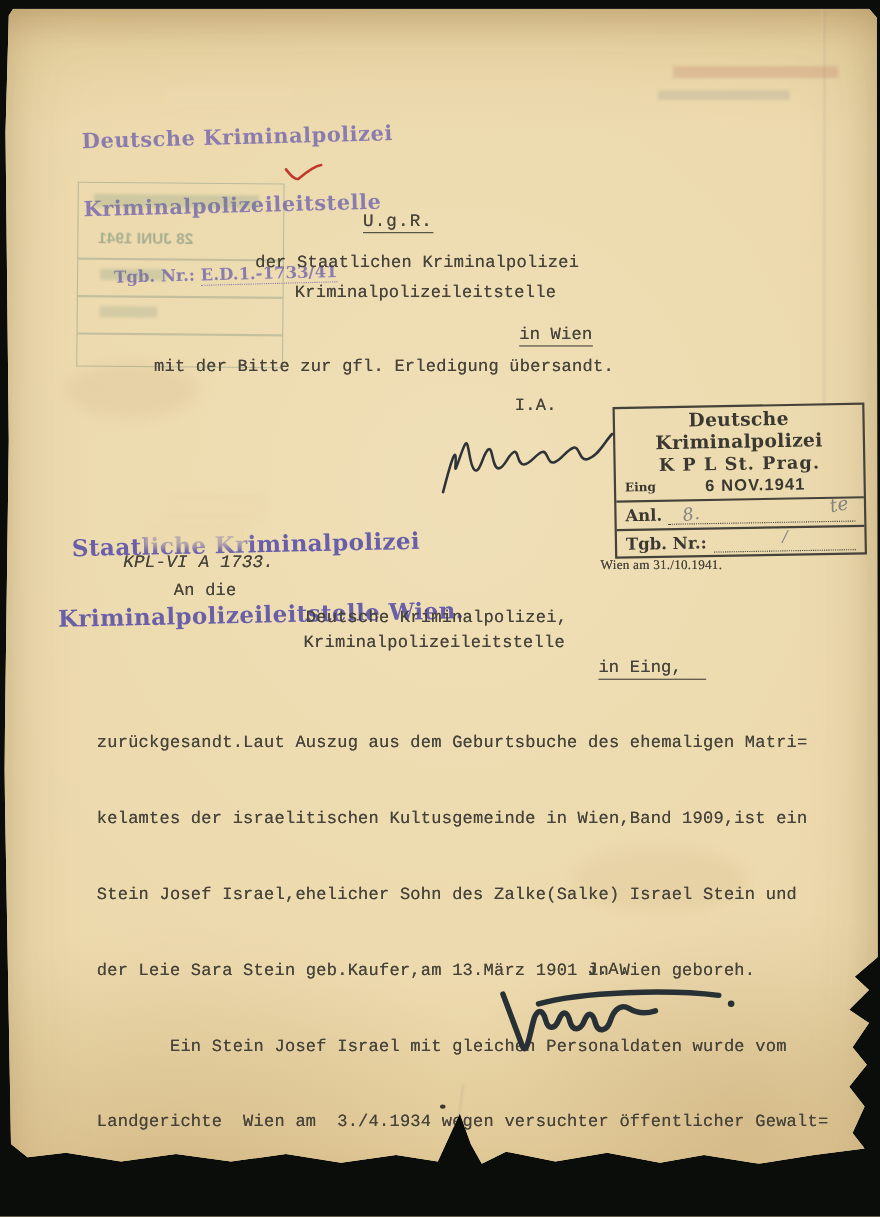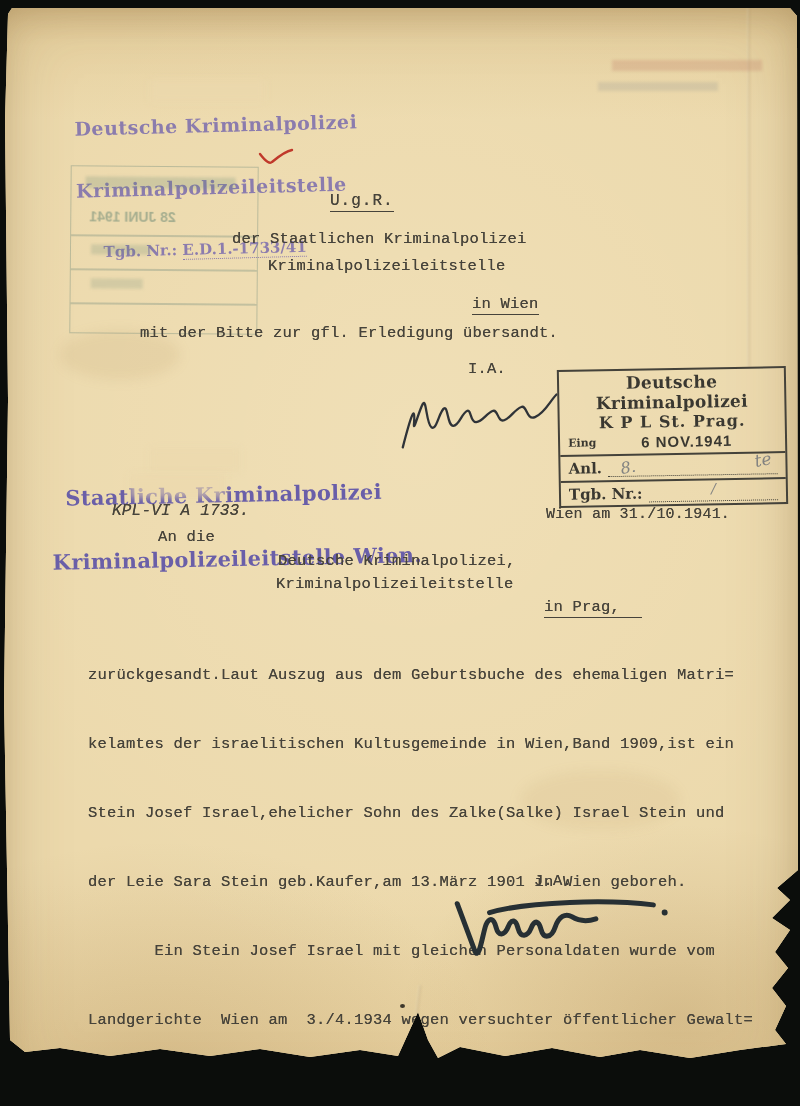--- a/index.html
+++ b/index.html
@@ -154,26 +154,26 @@
   </div>
 
   <div class="stamp stamp-wien" style="left:52px;top:444px;">
     <div class="l1">Staatliche Kriminalpolizei</div>
     <div class="l2">Kriminalpolizeileitstelle Wien.</div>
   </div>
   <div class="fade-patch" style="left:150px;top:448px;width:90px;height:24px;"></div>
   <div class="fade-patch" style="left:130px;top:474px;width:95px;height:24px;"></div>
 
   <div class="tw" style="left:112px;top:502px;font-size:16px;font-style:italic;">KPL-VI A 1733.</div>
-  <div class="tw" style="left:546px;top:506px;font-size:15px;">Wien am 31./10.1941.</div>
+  <div class="tw" style="left:546px;top:506px;font-size:12px;font-family:Liberation Serif, serif;">Wien am 31./10.1941.</div>
 
   <div class="tw" style="left:158px;top:528px;">An die</div>
   <div class="tw" style="left:278px;top:552px;">Deutsche Kriminalpolizei,</div>
   <div class="tw" style="left:276px;top:575px;">Kriminalpolizeileitstelle</div>
-  <div class="tw u" style="left:544px;top:598px;padding-right:22px;">in Prag,</div>
+  <div class="tw u" style="left:544px;top:598px;padding-right:22px;">in Eing,</div>
 
   <div class="tw body-block" style="left:88px;top:618px;">
     <div>zurückgesandt.Laut Auszug aus dem Geburtsbuche des ehemaligen Matri=</div>
     <div>kelamtes der israelitischen Kultusgemeinde in Wien,Band 1909,ist ein</div>
     <div>Stein Josef Israel,ehelicher Sohn des Zalke(Salke) Israel Stein und</div>
     <div>der Leie Sara Stein geb.Kaufer,am 13.März 1901 in Wien geboreh.</div>
     <div>       Ein Stein Josef Israel mit gleichen Personaldaten wurde vom</div>
     <div>Landgerichte  Wien am  3./4.1934 wegen versuchter öffentlicher Gewalt=</div>
     <div>tätigkeit zu 2 Monaten strengen Arrest,bedingt bis 7./4.1937,Strafe</div>
     

